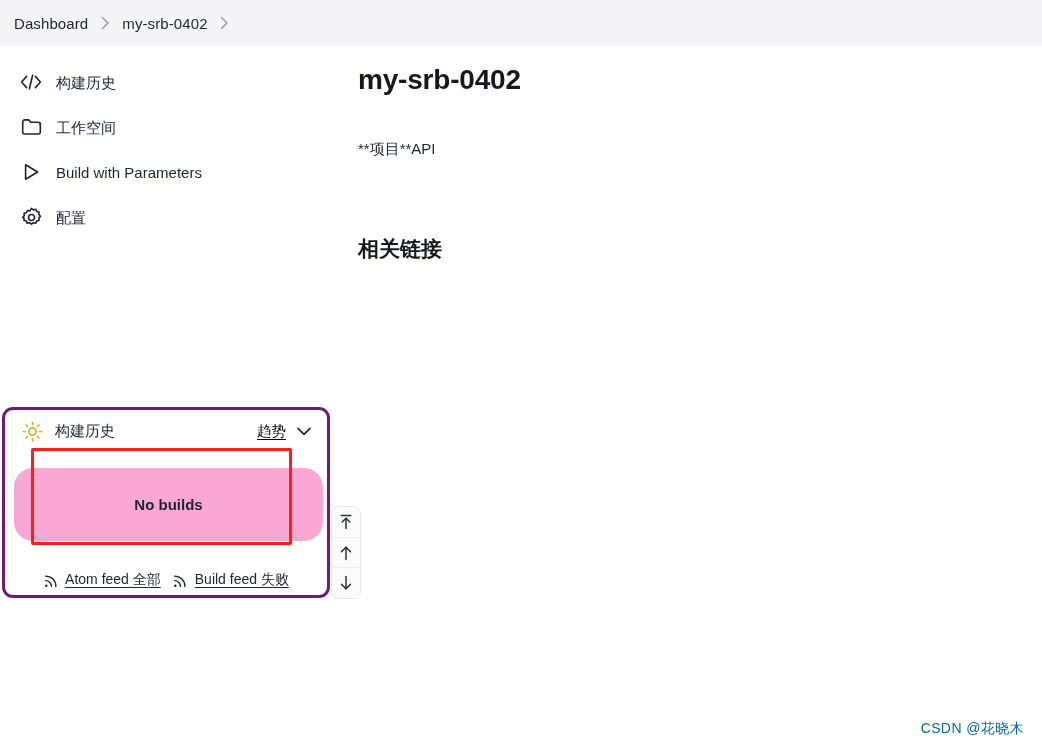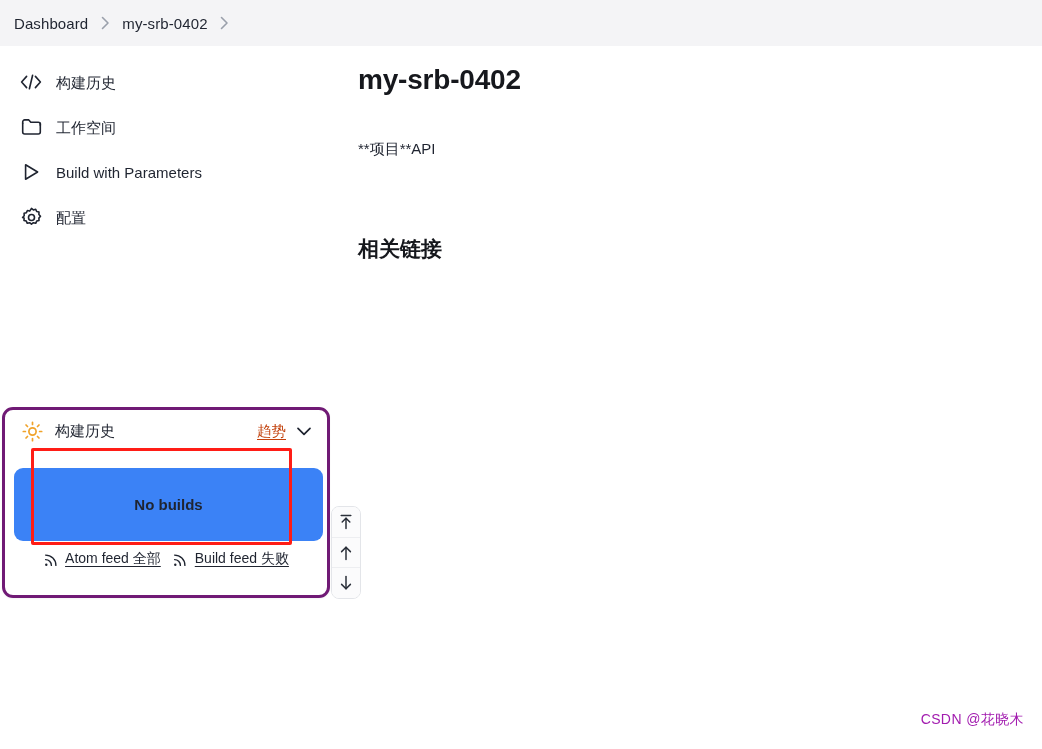--- a/index.html
+++ b/index.html
@@ -76,41 +76,41 @@
     padding: 0 14px 0 16px;
   }
   .bh-sun { width: 22px; height: 22px; flex: 0 0 22px; display:inline-flex; align-items:center; justify-content:center;}
   .bh-sun svg { display: block; }
   .bh-title {
     font-size: 15px; color: #1f2430;
     margin-left: 12px;
   }
   .bh-spacer { flex: 1 1 auto; }
   .bh-trend {
-    font-size: 14.5px; color: #c2410c;
+    font-size: 14.5px; color: #000000;
     text-decoration: underline; text-underline-offset: 2.5px;
   }
   .bh-chev {
     width: 18px; height: 18px; margin-left: 9px;
     display: inline-flex; align-items: center; justify-content: center;
     color: #1f2430;
   }
   .bh-chev svg { display: block; }
 
   .bh-empty {
     position: absolute; left: 9px; top: 58px;
     width: 309px; height: 73px;
-    background: #3b82f6;
-    border-radius: 9px;
+    background: #f9a8d4;
+    border-radius: 19px;
     display: flex; align-items: center; justify-content: center;
     font-size: 15px; font-weight: 700; color: #1f2430;
   }
 
   .bh-feeds {
-    position: absolute; left: 0; bottom: 27px;
+    position: absolute; left: 0; bottom: 6px;
     width: 100%;
     display: flex; align-items: center; justify-content: center;
     gap: 12px;
   }
   .feed-link { display: inline-flex; align-items: center; gap: 6px; }
   .feed-ico { width: 16px; height: 16px; display:inline-flex; align-items:center; justify-content:center; color:#1f2430; }
   .feed-ico svg { display: block; }
   .feed-text {
     font-size: 14px; color: #1f2430;
     text-decoration: underline; text-underline-offset: 2.5px;
@@ -159,22 +159,22 @@
     font-size: 15px; color: #1f2430;
   }
   .section-title {
     margin: 76px 0 0 0;
     font-size: 21px; font-weight: 700;
     color: #16181d;
   }
 
   
   .watermark {
-    position: absolute; right: 18px; bottom: 20px;
-    font-size: 14px; color: #a21caf;
+    position: absolute; right: 18px; bottom: 11px;
+    font-size: 14px; color: #0369a1;
     letter-spacing: .4px;
   }
 </style>
 </head>
 <body>
 
 <div id="root">
 
   <div class="breadcrumb-bar">
     <span class="crumb">Dashboard</span>

